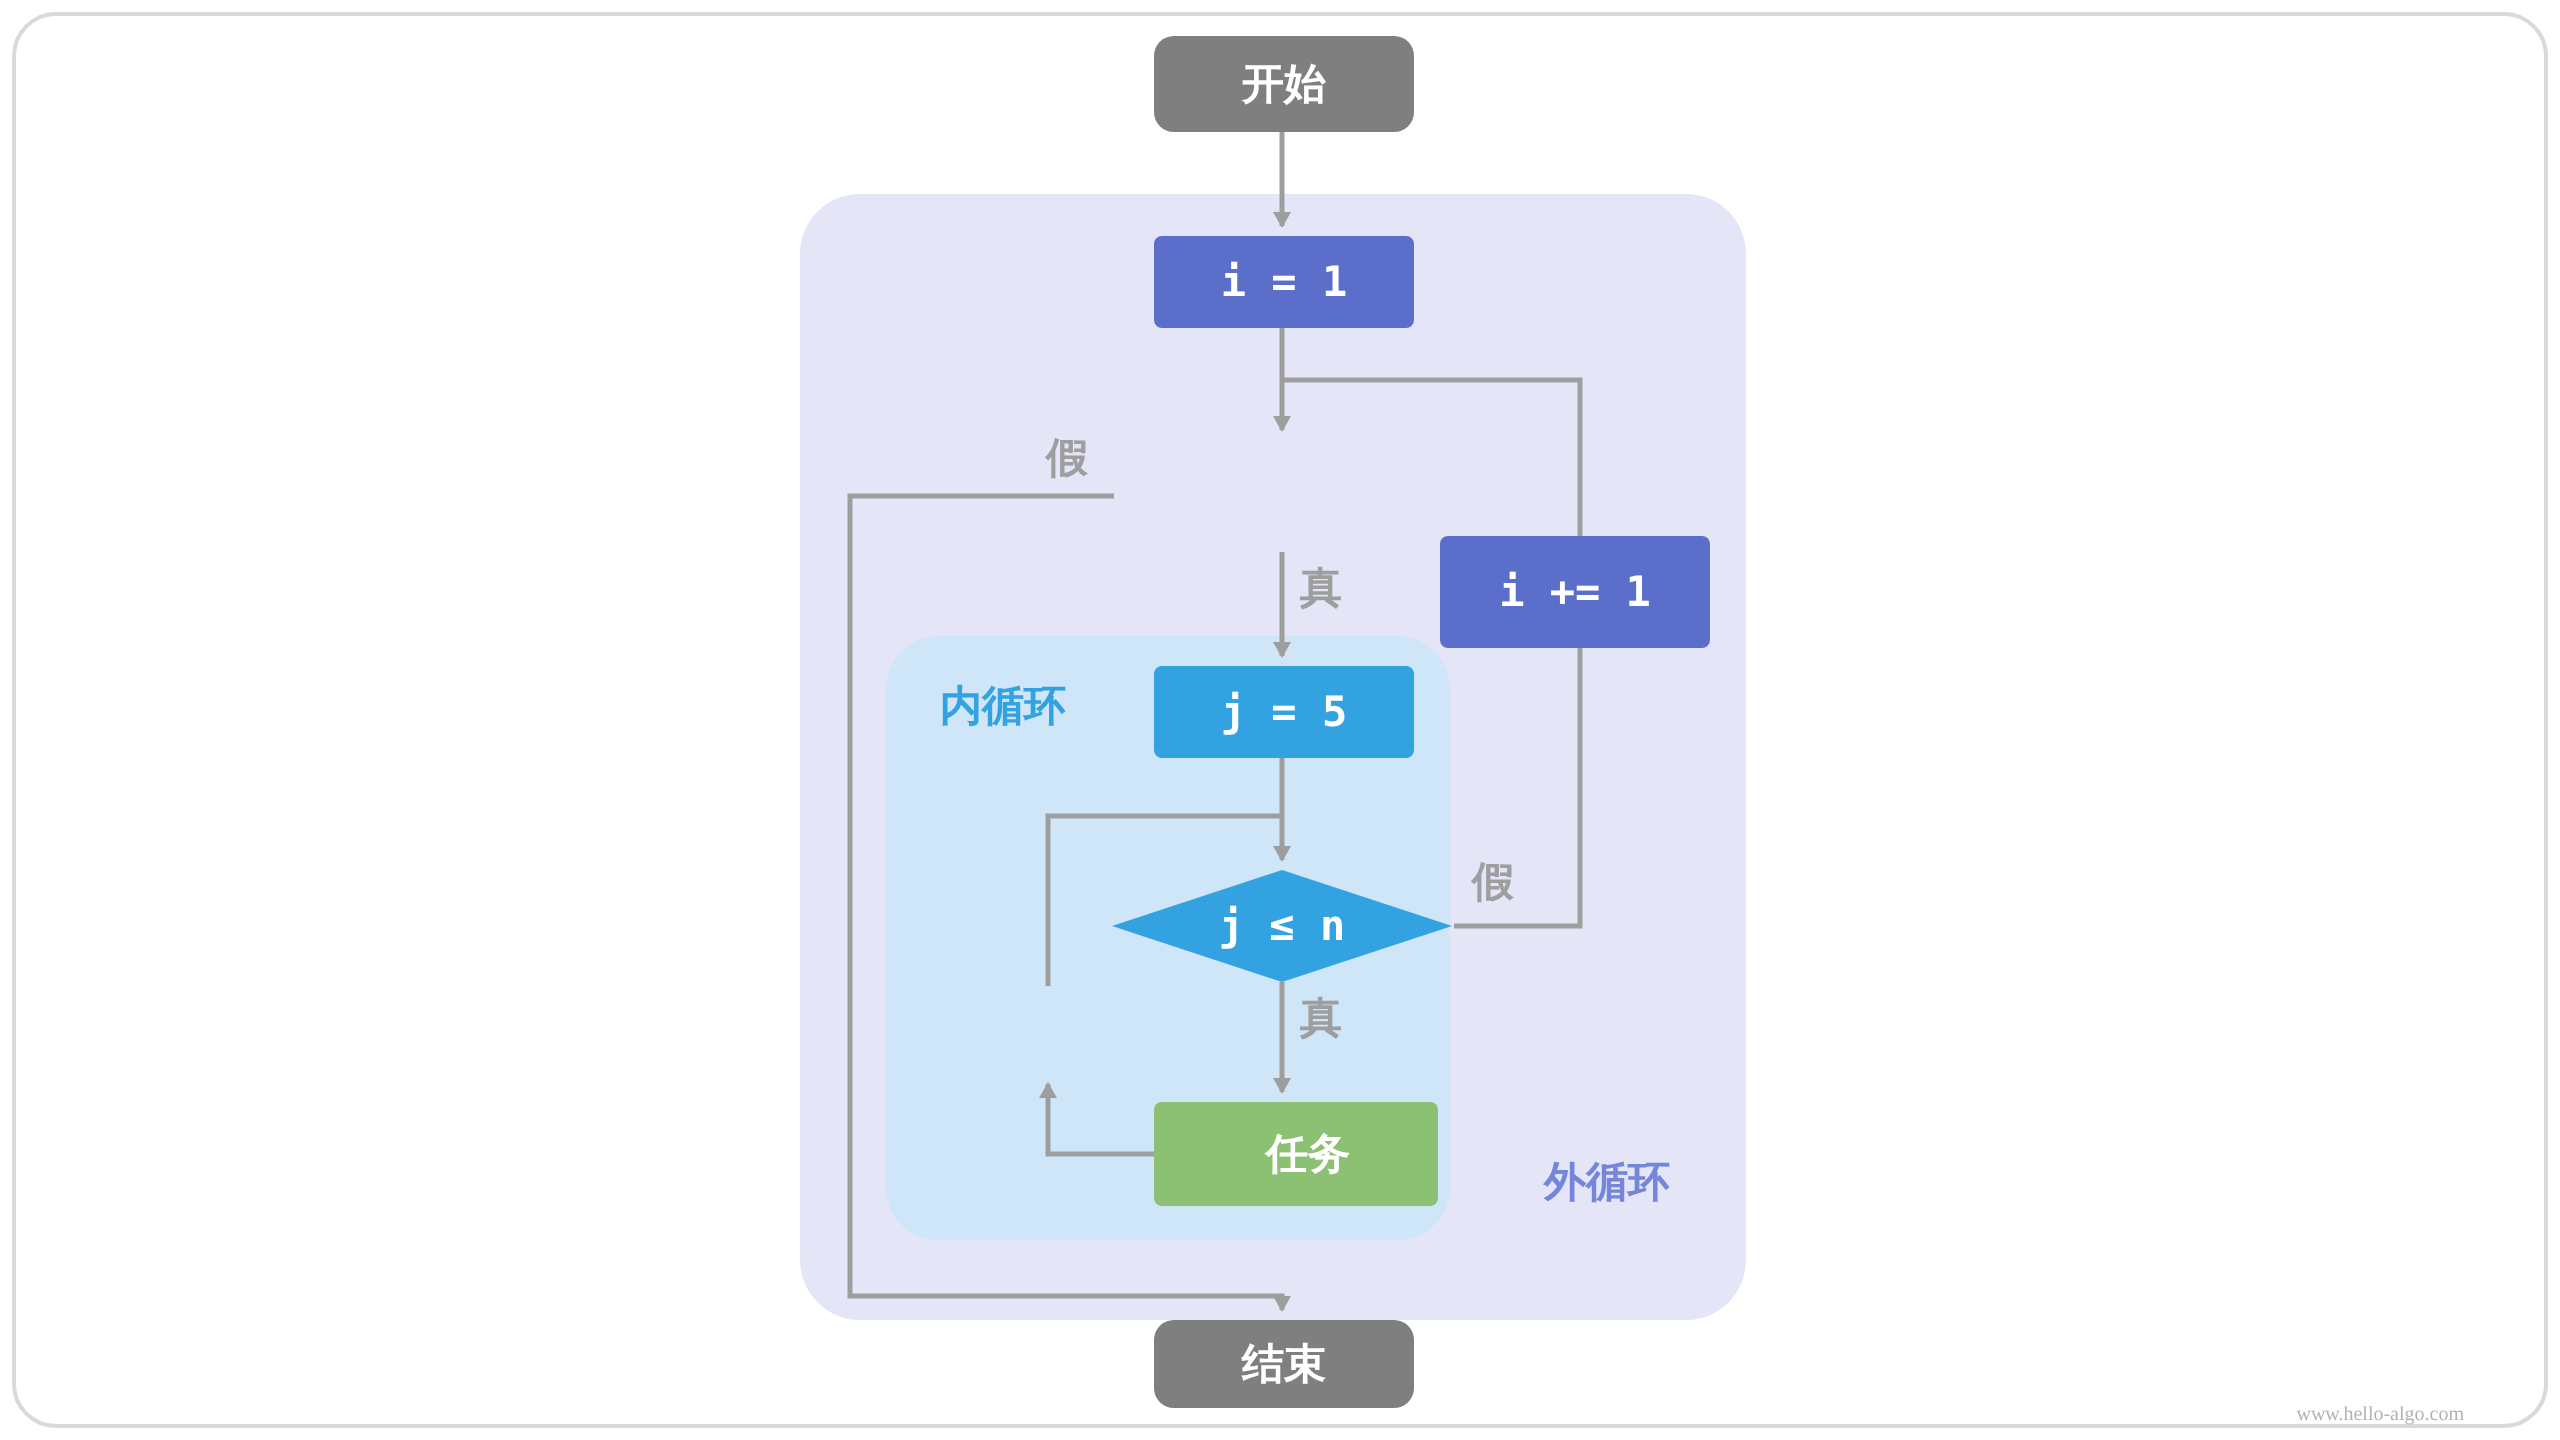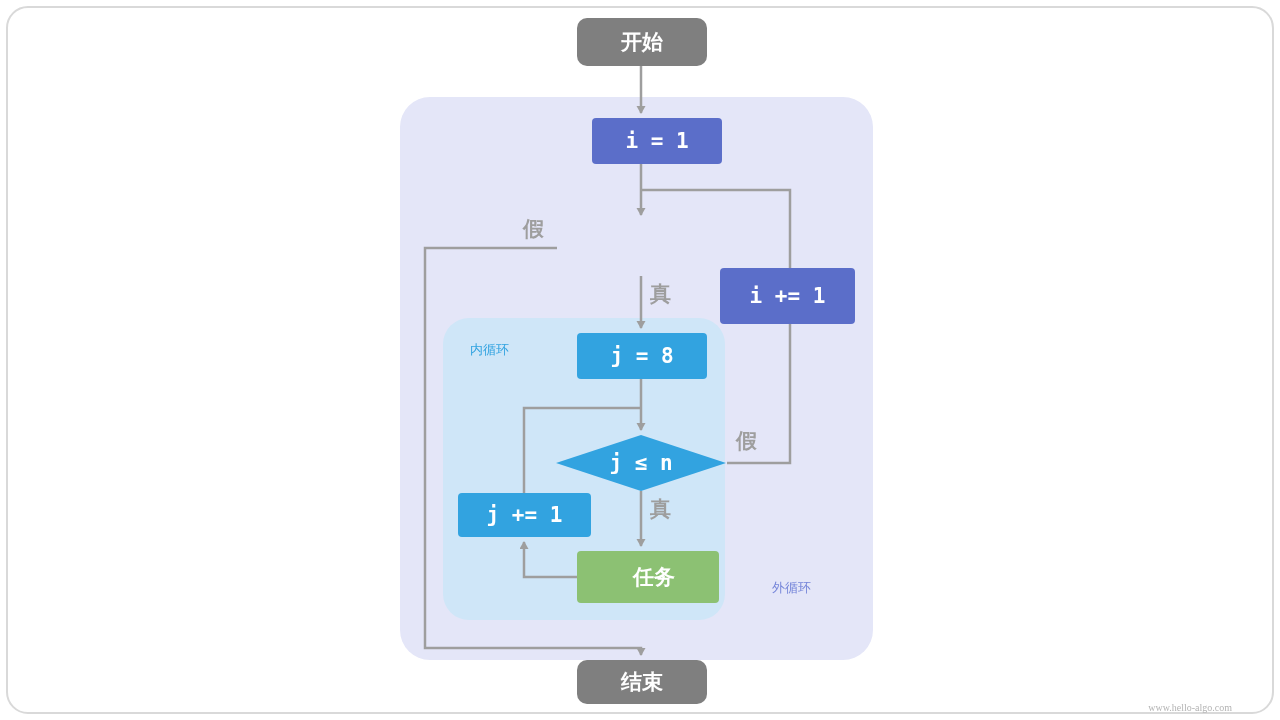--- a/index.html
+++ b/index.html
@@ -65,21 +65,21 @@
   .pill { border-radius: 10px; text-align: right; }
   .diamond {
     clip-path: polygon(50% 0, 100% 50%, 50% 100%, 0 50%);
   }
   .bg-indigo { background: var(--node_indigo, #5b6ec9); }
   .bg-blue   { background: var(--node_blue, #32a3e0); }
   .bg-green  { background: var(--node_green, #8cc173); }
   .bg-gray   { background: var(--node_gray, #7f7f7f); }
 
   #n-start  { left: 577px; top: 18px;  width: 130px; height: 48px; }
-  #n-i1     { left: 577px; top: 118px; width: 130px; height: 46px; margin-left: 15px; }
+  #n-i1     { left: 577px; top: 118px; width: 130px; height: 46px; }
   #n-cond-i { left: 556px; top: 220px; width: 170px; height: 56px; }
   #n-inc-i  { left: 720px; top: 268px; width: 135px; height: 56px; }
   #n-j1     { left: 577px; top: 333px; width: 130px; height: 46px; }
   #n-cond-j { left: 556px; top: 435px; width: 170px; height: 56px; }
   #n-inc-j  { left: 458px; top: 493px; width: 133px; height: 44px; }
   #n-task   { left: 577px; top: 551px; width: 130px; height: 52px; padding-left: 12px; }
   #n-end    { left: 577px; top: 660px; width: 130px; height: 44px; }
 
   .edge-label {
     position: absolute;
@@ -90,22 +90,22 @@
     line-height: 1;
   }
   #lbl-false-i { left: 523px; top: 219px; }
   #lbl-true-i  { left: 650px; top: 284px; }
   #lbl-false-j { left: 736px; top: 431px; }
   #lbl-true-j  { left: 650px; top: 499px; }
 
   .region-label {
     position: absolute;
     z-index: 3;
-    font-weight: normal;
-    font-size: 13px;
+    font-weight: bold;
+    font-size: 21px;
     line-height: 1;
     text-align: center;
   }
   #lbl-inner { left: 470px; top: 343px; color: var(--inner_label, #32a3e0); }
   #lbl-outer { left: 772px; top: 581px; color: var(--outer_label, #7585d9); }
 
   .watermark {
     position: absolute;
     z-index: 3;
     right: 48px;
@@ -143,25 +143,24 @@
     <path class="wire" d="M524 493 V408 H641"></path>
   </svg>
 
   <div id="n-start" class="node pill bg-gray">开始</div>
 
   <div id="n-i1" class="node rect bg-indigo code">i = 1</div>
 
 
   <div id="n-inc-i" class="node rect bg-indigo code">i += 1</div>
 
-  <div id="n-j1" class="node rect bg-blue code">j = 8</div>
+  <div id="n-j1" class="node rect bg-blue code">j = 5</div>
 
   <div id="n-cond-j" class="node diamond bg-blue code">j ≤ n</div>
 
-  <div id="n-inc-j" class="node rect bg-blue code">j += 1</div>
 
   <div id="n-task" class="node rect bg-green">任务</div>
 
   <div id="n-end" class="node pill bg-gray">结束</div>
 
   <div id="lbl-false-i" class="edge-label">假</div>
   <div id="lbl-true-i" class="edge-label">真</div>
   <div id="lbl-false-j" class="edge-label">假</div>
   <div id="lbl-true-j" class="edge-label">真</div>
 

